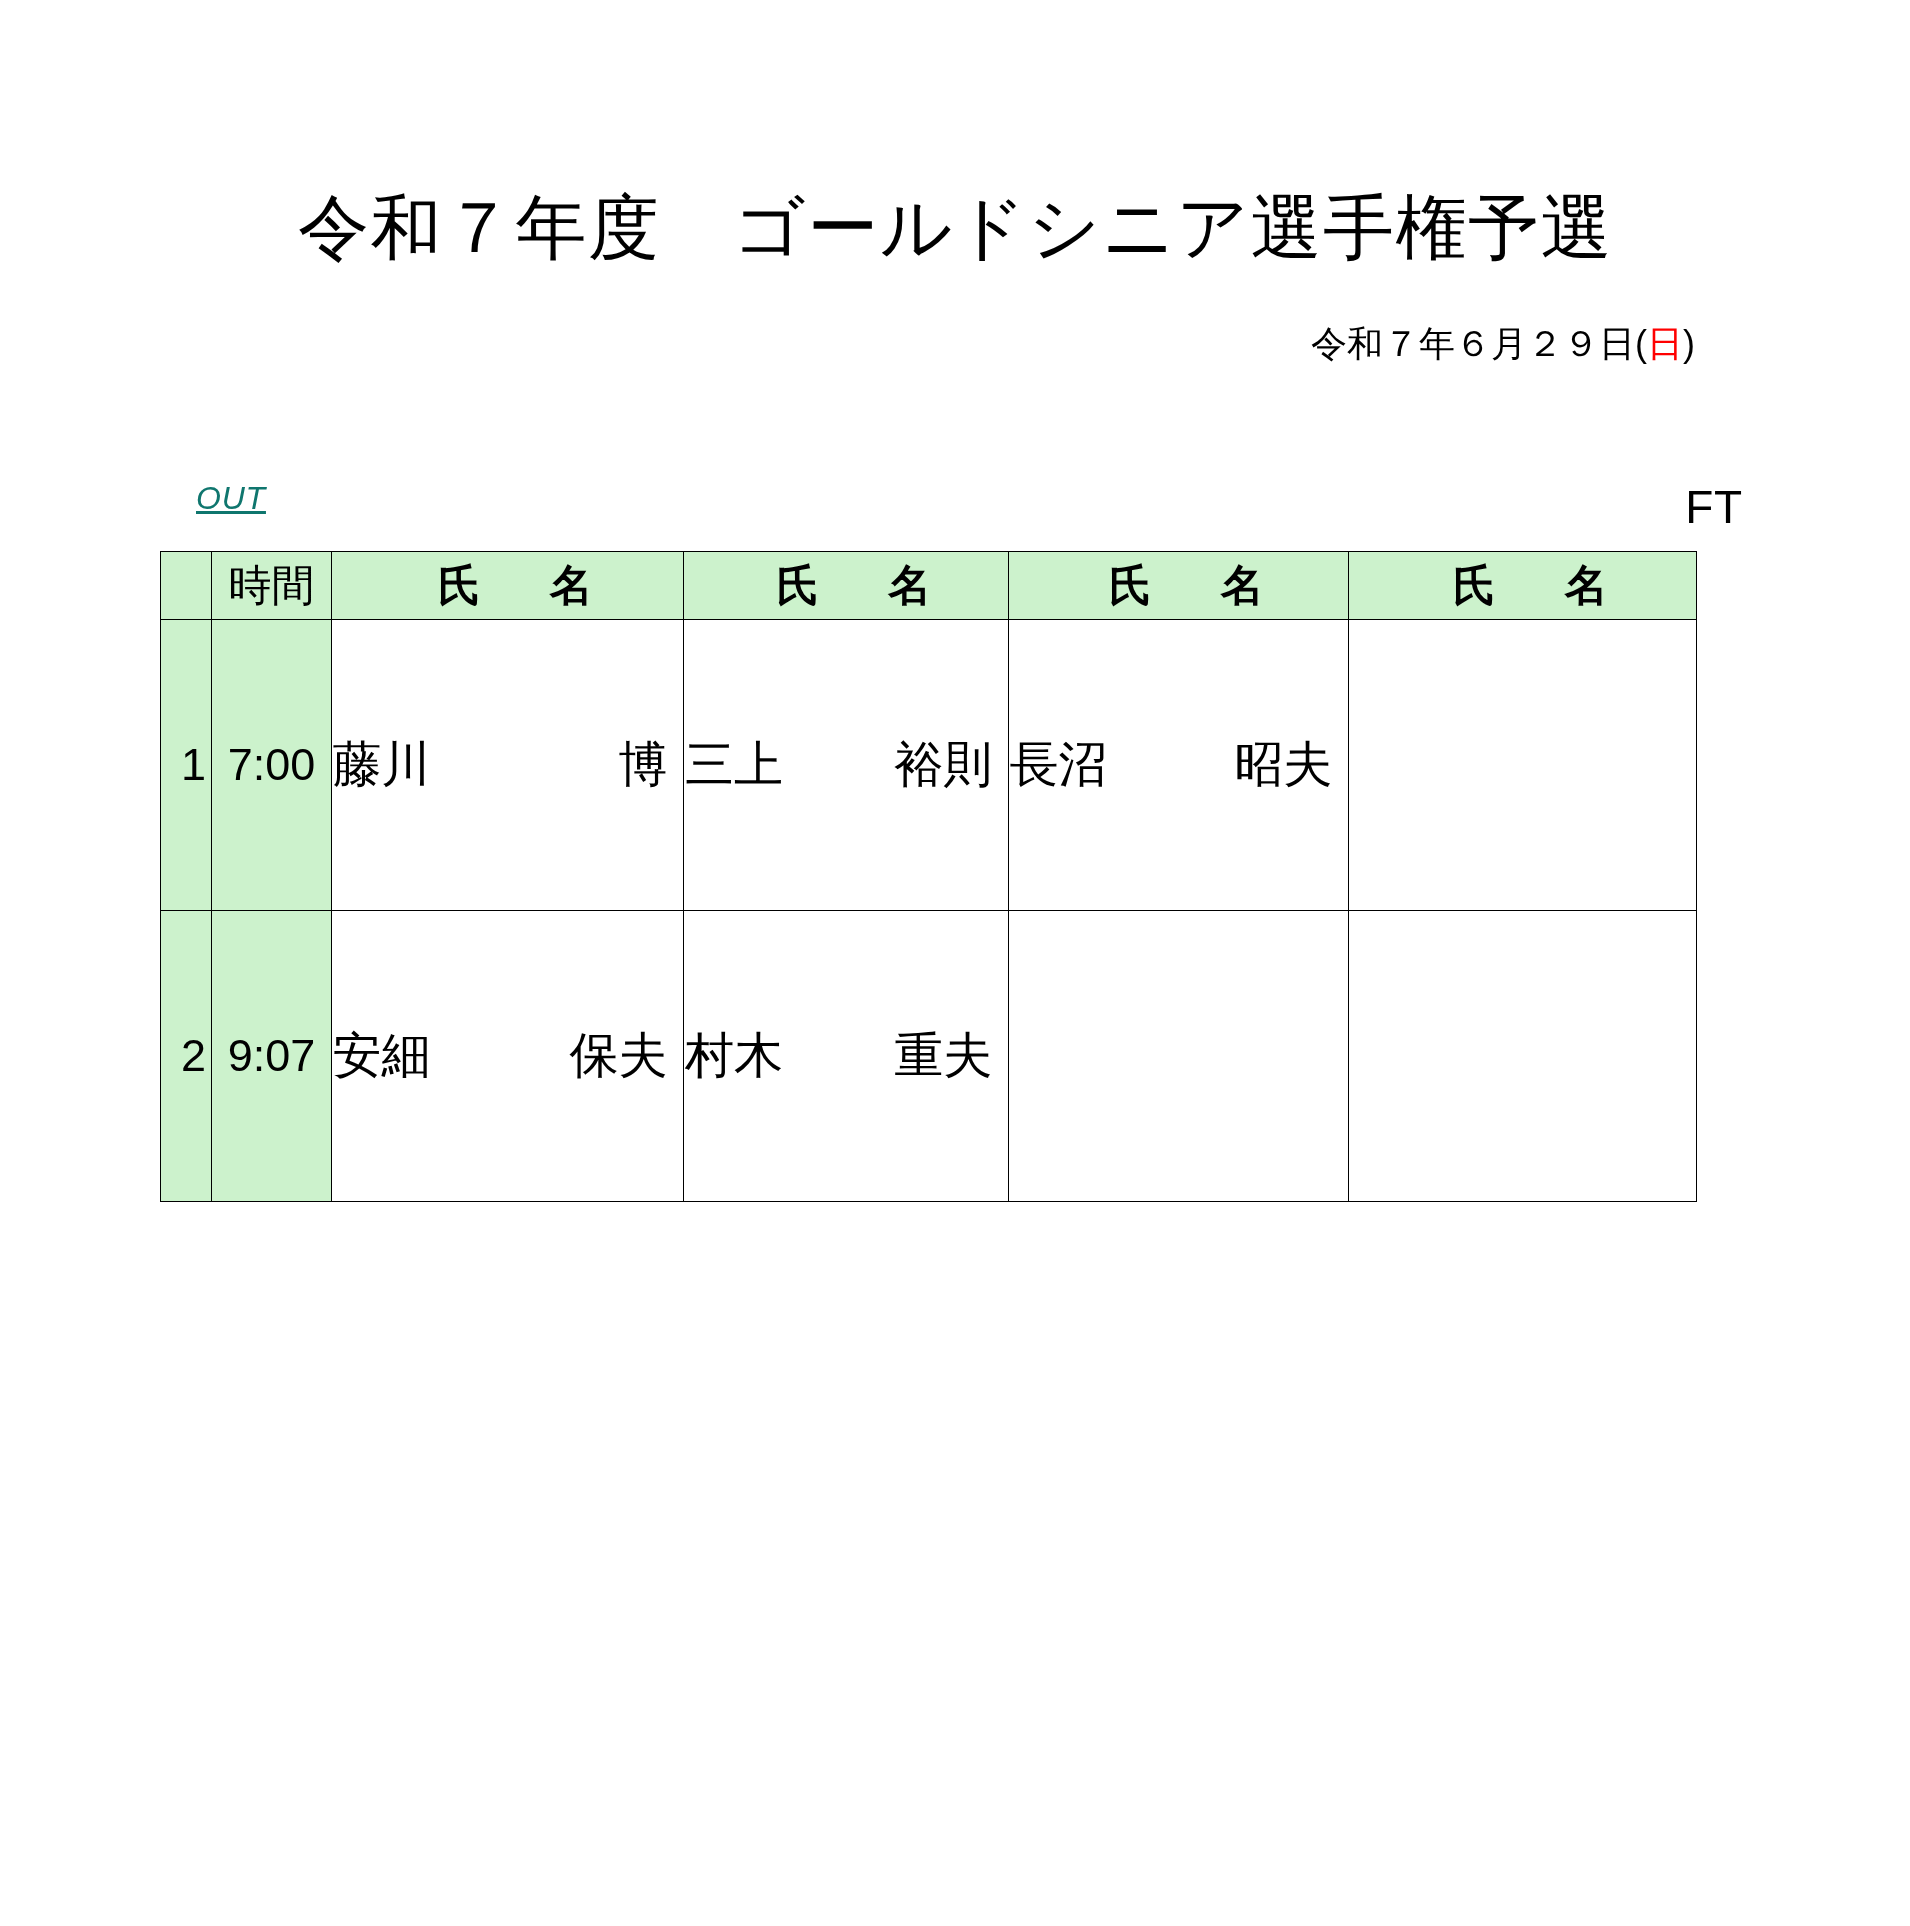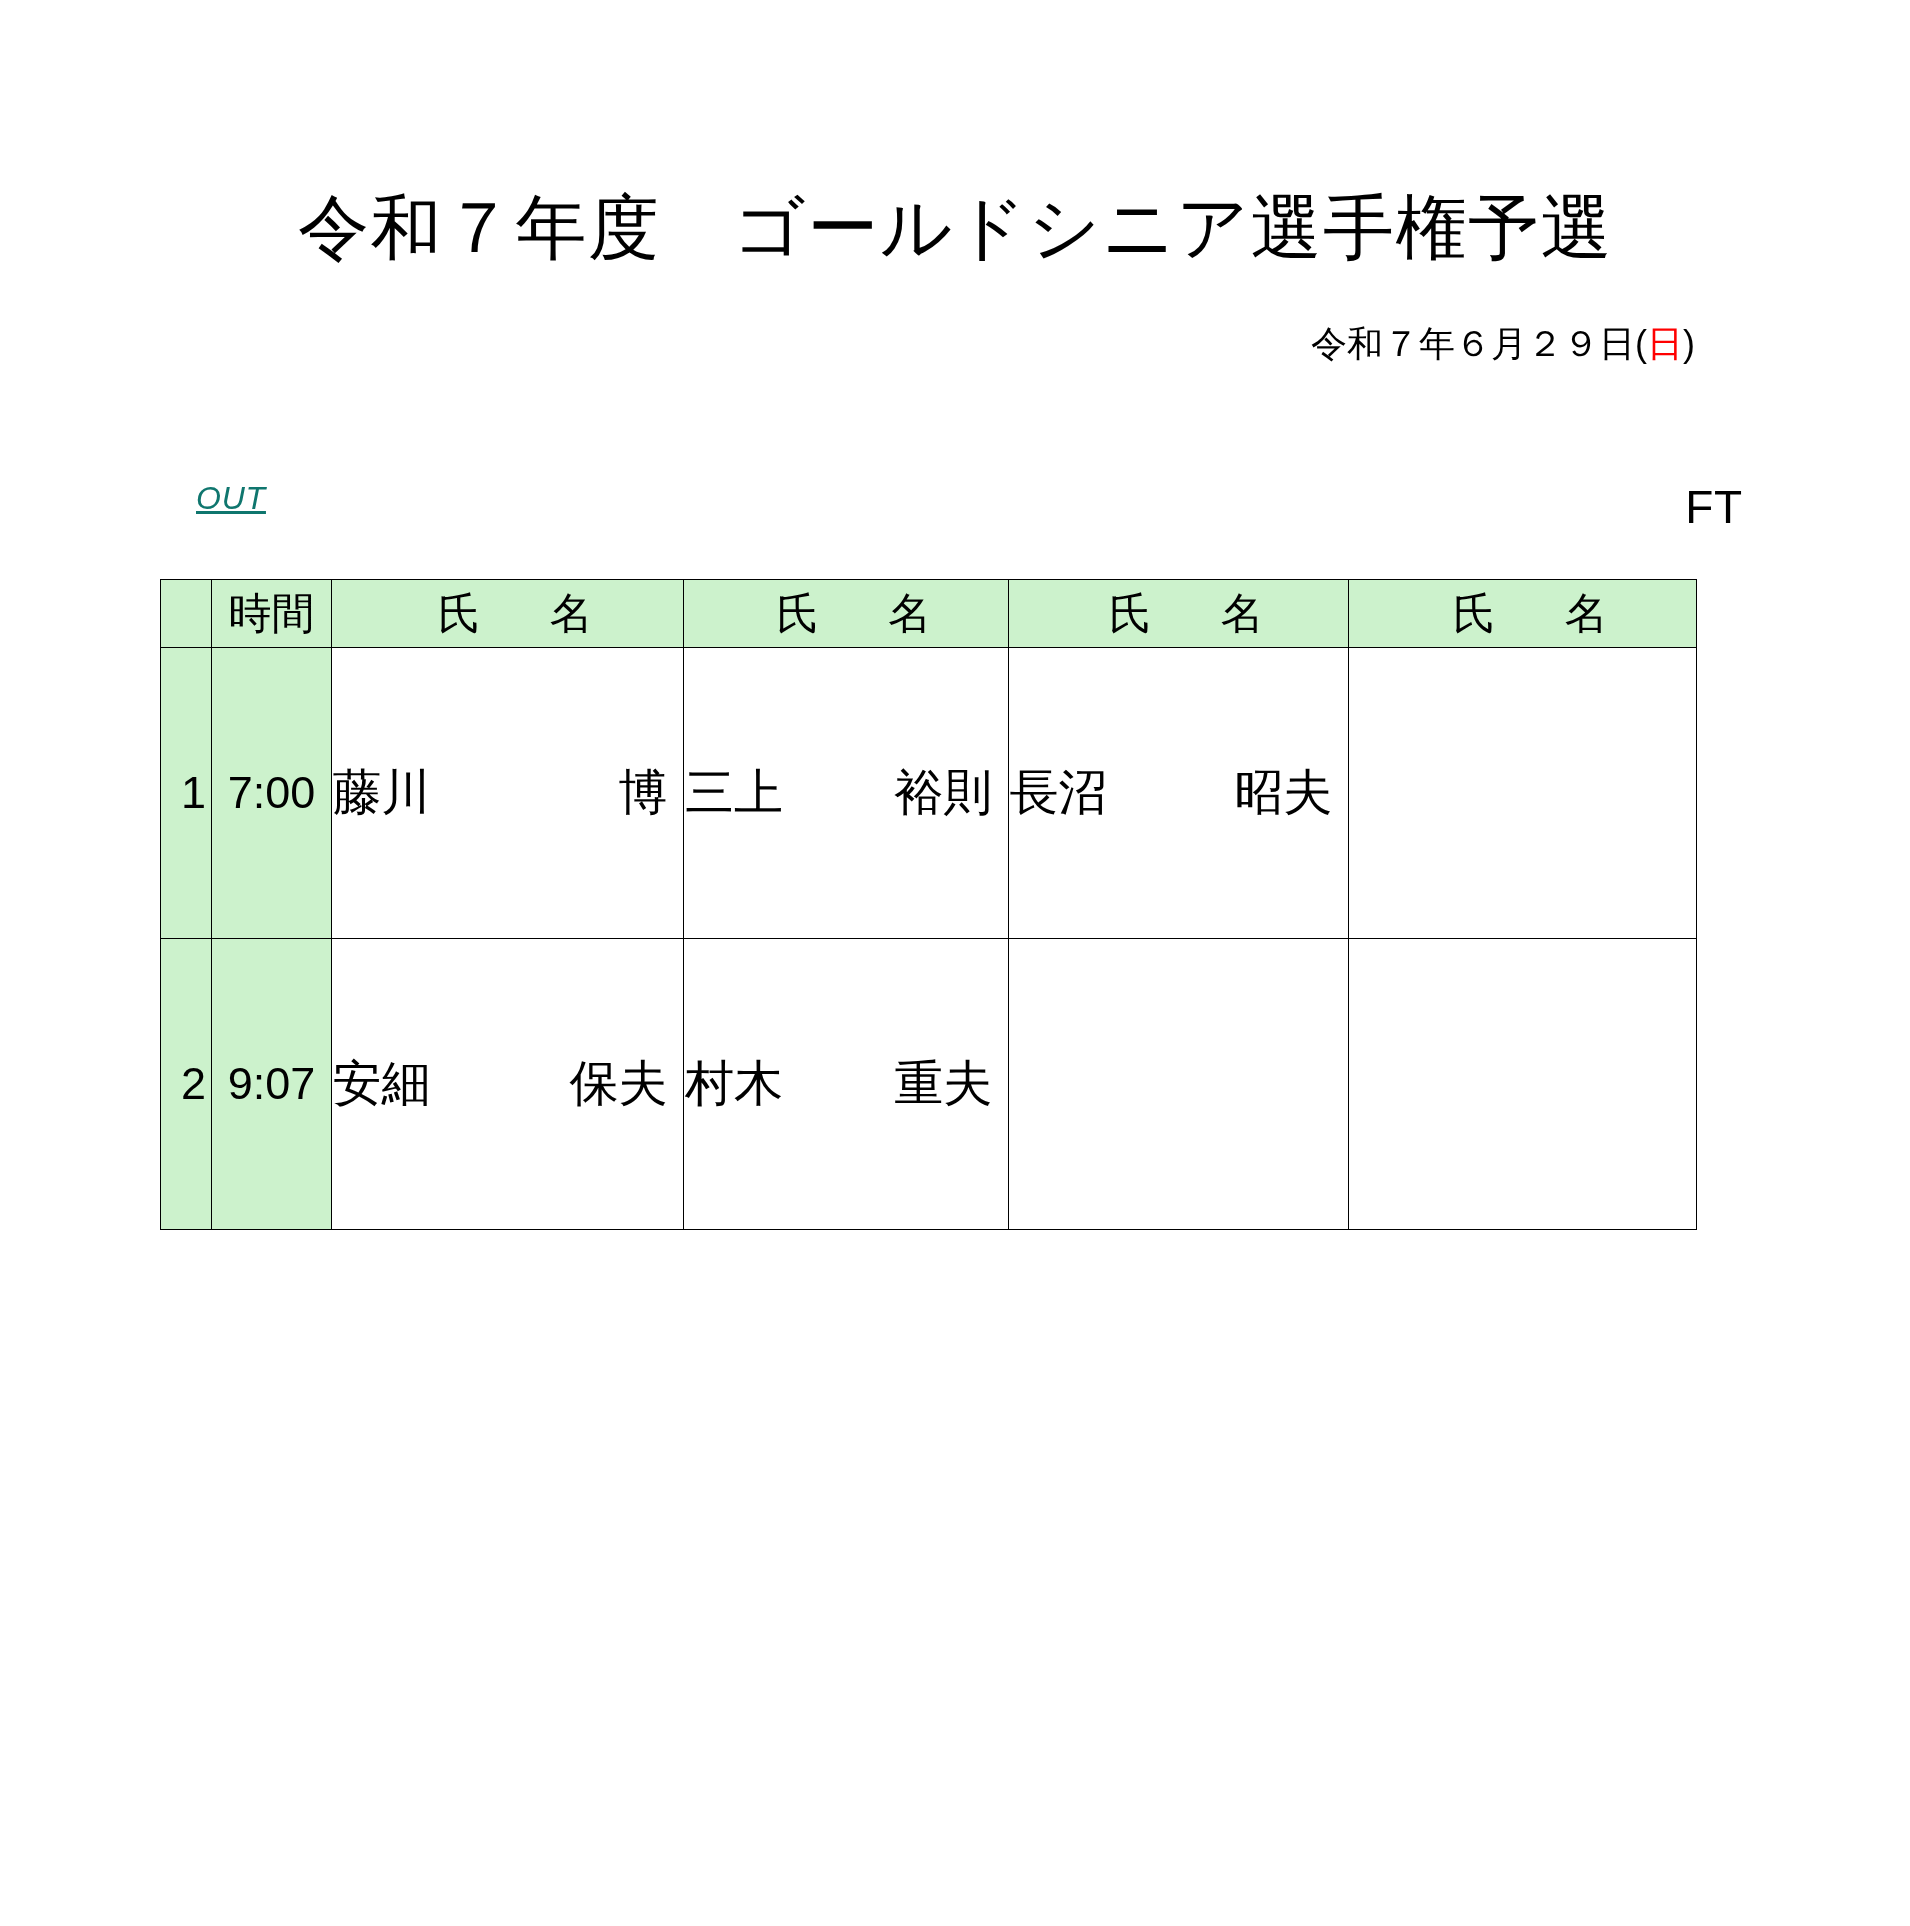--- a/index.html
+++ b/index.html
@@ -62,21 +62,20 @@
     letter-spacing: 0.8px;
   }
   table.tee-table {
     position: absolute;
     left: 160px;
     top: 551px;
     width: 1537px;
     border-collapse: collapse;
     table-layout: fixed;
     background: #bef264;
-    margin-top: 28px;
   }
   table.tee-table td {
     border: 1.9px solid #000000;
     padding: 0;
     text-align: center;
     vertical-align: middle;
     font-size: 43px;
   }
   
   col.c-no    { width: 50px; }
@@ -90,20 +89,21 @@
     background: #ccf2cc;
     height: 67px;
     font-size: 40px;
   }
   .hdr td.blank {
     background: #ccf2cc;
   }
   .hdr .name-hdr {
     letter-spacing: 13px;
     padding-left: 29px;
+    font-weight: bold;
   }
   .row td {
     height: 121px;
   }
   .row td.no-cell {
     background: #ccf2cc;
     font-size: 45px;
     text-align: right;
     padding-right: 5.4px;
   }

